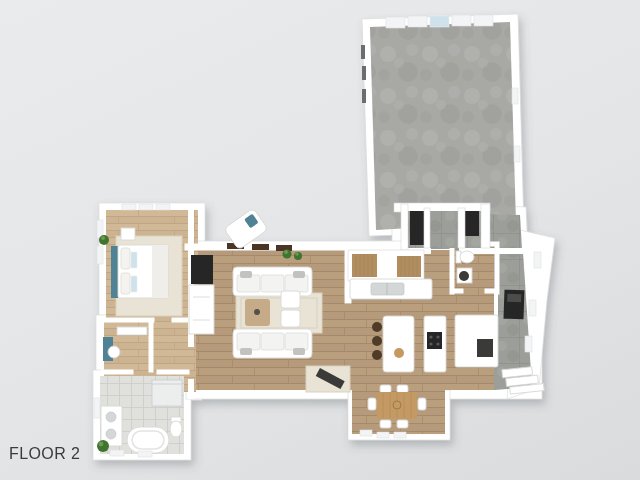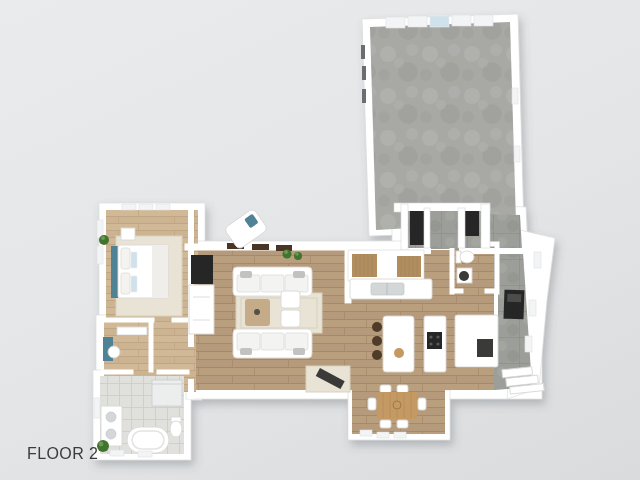--- a/index.html
+++ b/index.html
@@ -2,21 +2,21 @@
 <html style="--bg_top: #eaebec; --bg_mid: #e4e5e7; --bg_bottom: #d9dbdd; --label: #3b3b3b; --wall: #ffffff; --wall_edge: #d5d6d7; --wood: #b59a7c; --wood_dark: #a18463; --wood_light: #c6ab88; --bed_wood: #ccb391; --bed_wood_dark: #bca17d; --carpet: #a8a9a5; --carpet_light: #b6b7b3; --carpet_dark: #9a9b97; --tile: #9c9e99; --tile_dark: #8d8f8a; --bath_tile: #e0e0dd; --bath_tile_line: #cfcfcc; --rug: #e9e3d6; --rug_dark: #d8d1bf; --teal: #4e8294; --plant: #41742f; --dark: #262626; --dark_soft: #3a3a38; --stair_wood: #b28e5e; --table_wood: #c49a62; --stool: #4e3b28; --window_blue: #cfe2ec; --window_frame: #4a3424;"><head>
 <meta charset="utf-8">
 <style>
   html,body{margin:0;padding:0;width:640px;height:480px;overflow:hidden;}
   .stage{
     position:relative;width:640px;height:480px;
     background:linear-gradient(155deg,var(--bg_top,#eaebec) 0%,var(--bg_mid,#e3e4e6) 55%,var(--bg_bottom,#d9dbdd) 100%);
     font-family:"Liberation Sans",sans-serif;
   }
   .floor-label{
-    position:absolute;left:27px;top:445px;
+    position:absolute;left:9px;top:445px;
     font-size:16px;font-weight:400;letter-spacing:.4px;
     color:var(--label,#3b3b3b);
   }
   svg{position:absolute;left:0;top:0;}
   .wallbase{fill:var(--wall,#fff);stroke:var(--wall_edge,#d5d6d7);stroke-width:.6;}
   .iwall{stroke:var(--wall,#fff);fill:none;stroke-linecap:square;}
   .w4{stroke-width:4}.w5{stroke-width:5}.w6{stroke-width:6}.w7{stroke-width:7}
   .furn{fill:var(--wall,#fff);stroke:#d8d8d6;stroke-width:.9;}
   .cushion{fill:#f3f3f1;stroke:#d9d9d7;stroke-width:.7;}
   .darkfill{fill:var(--dark,#262626);}

